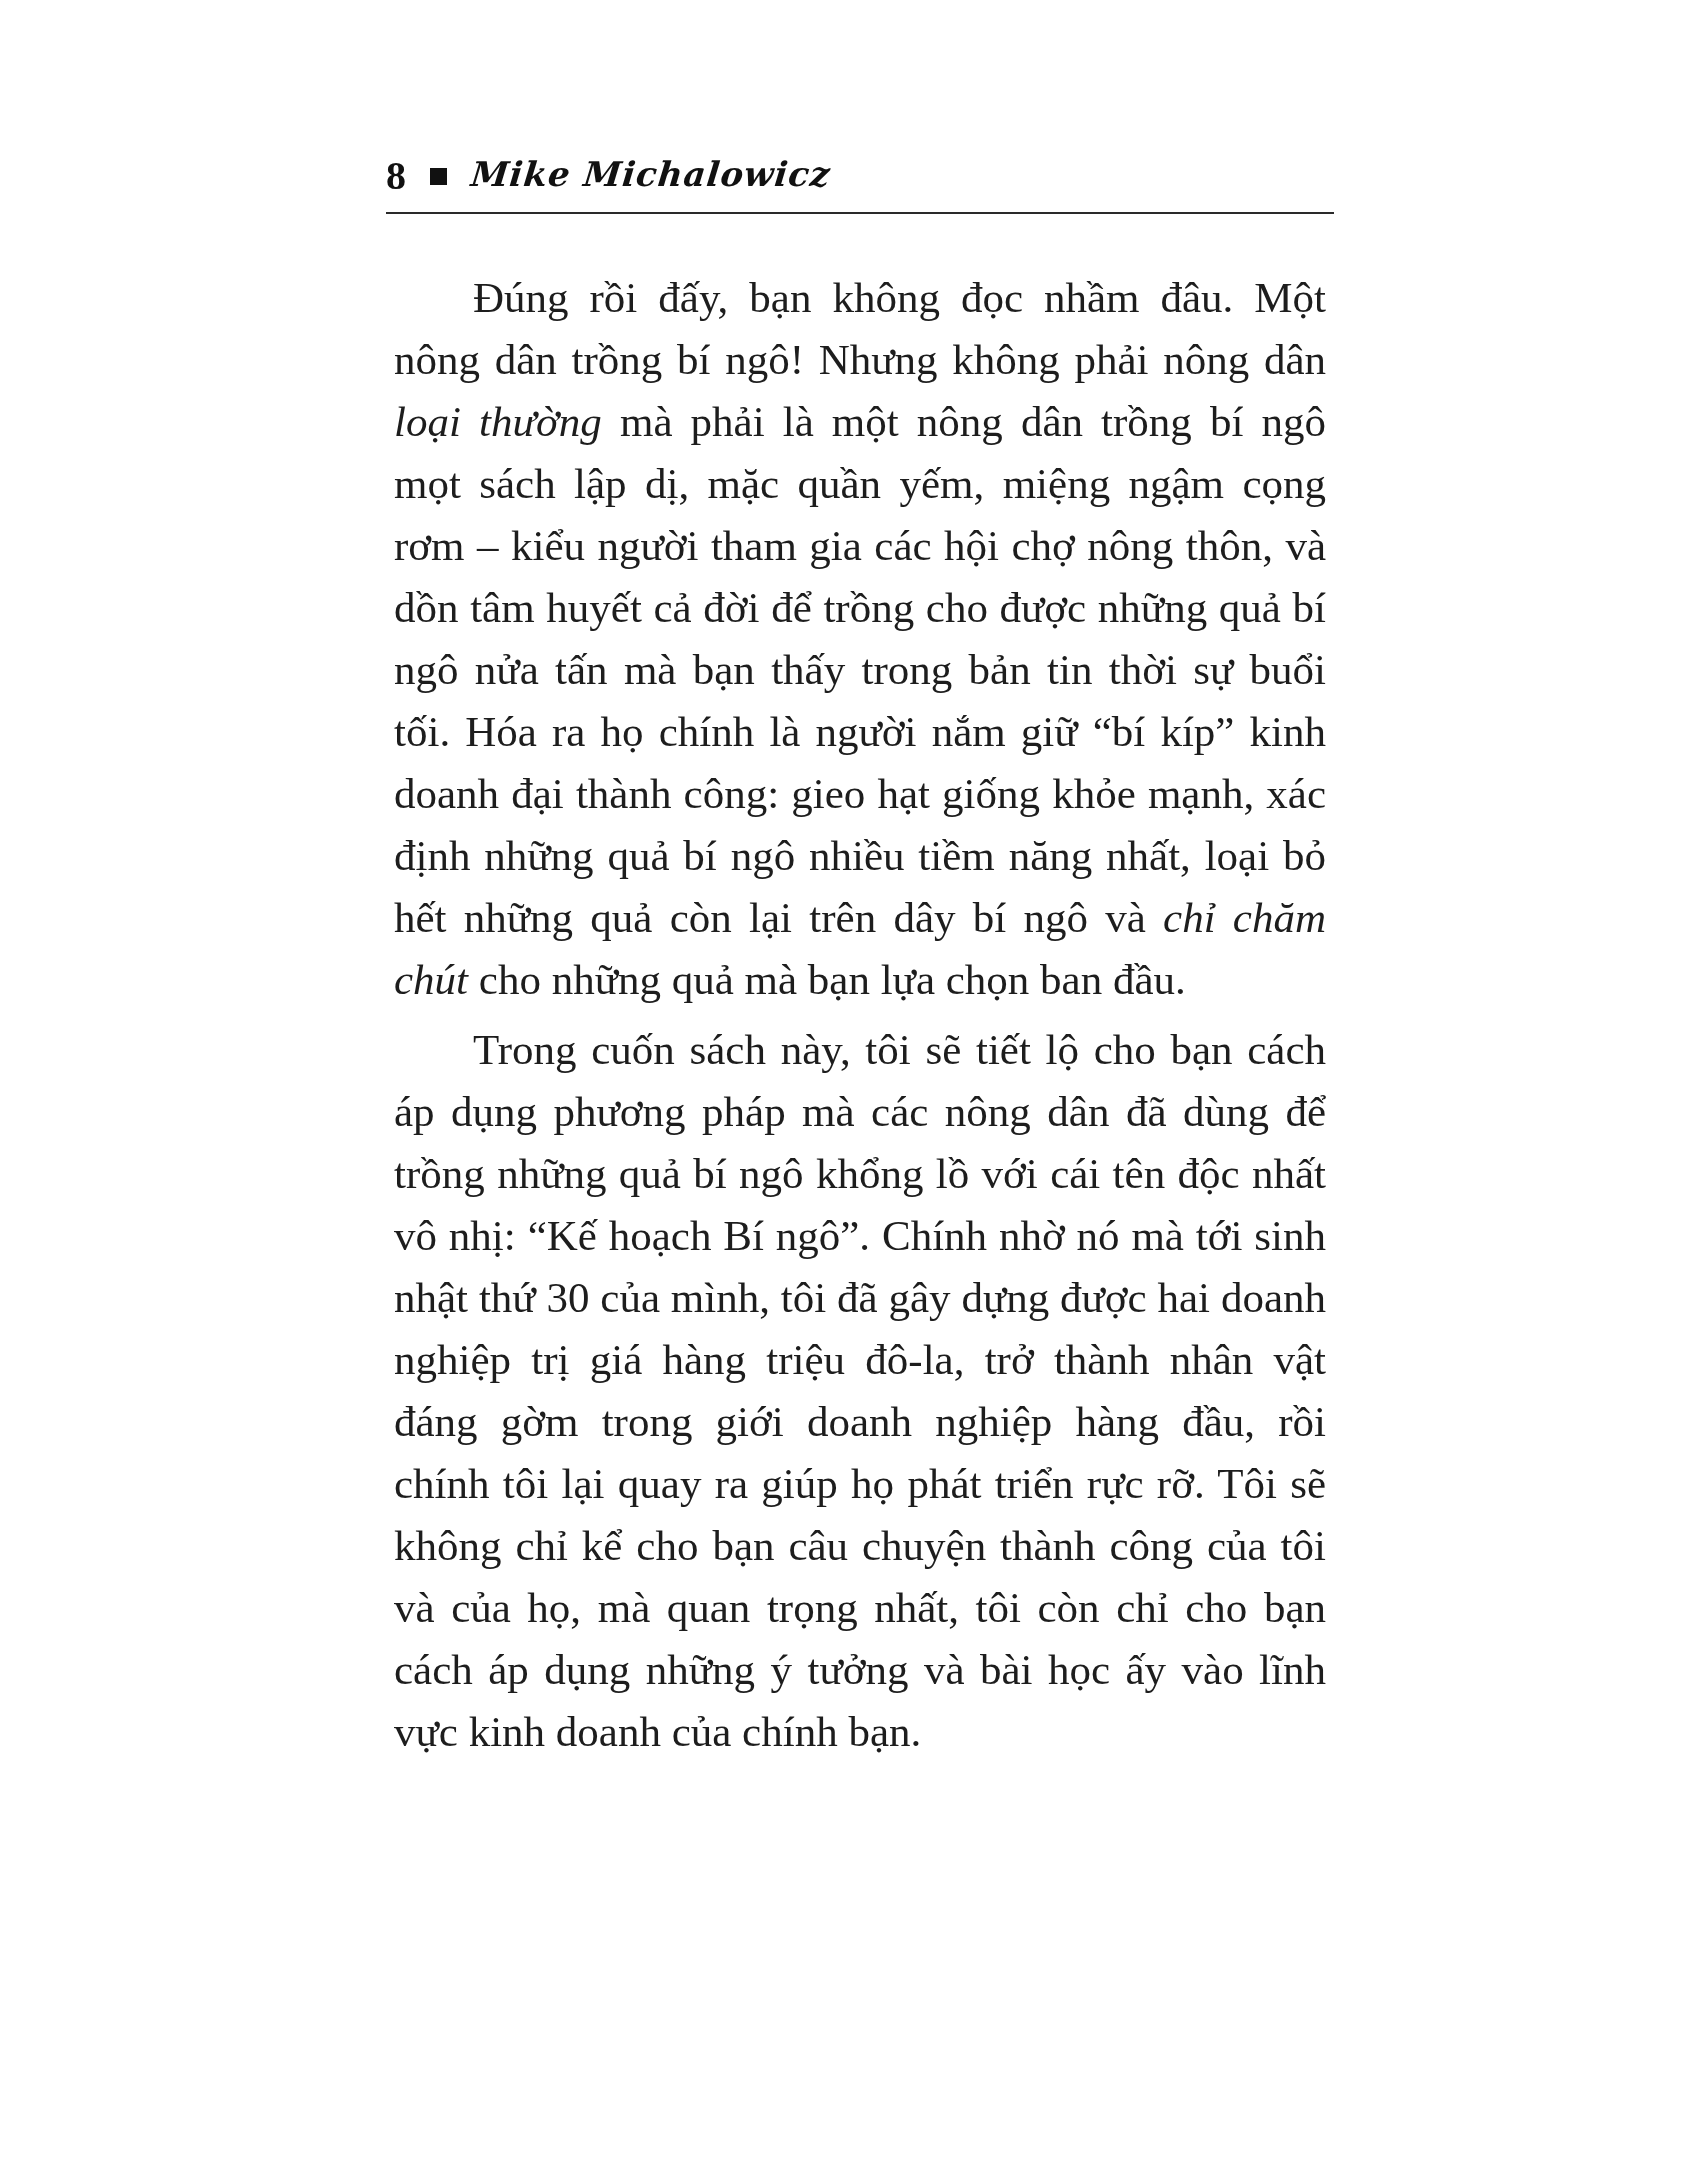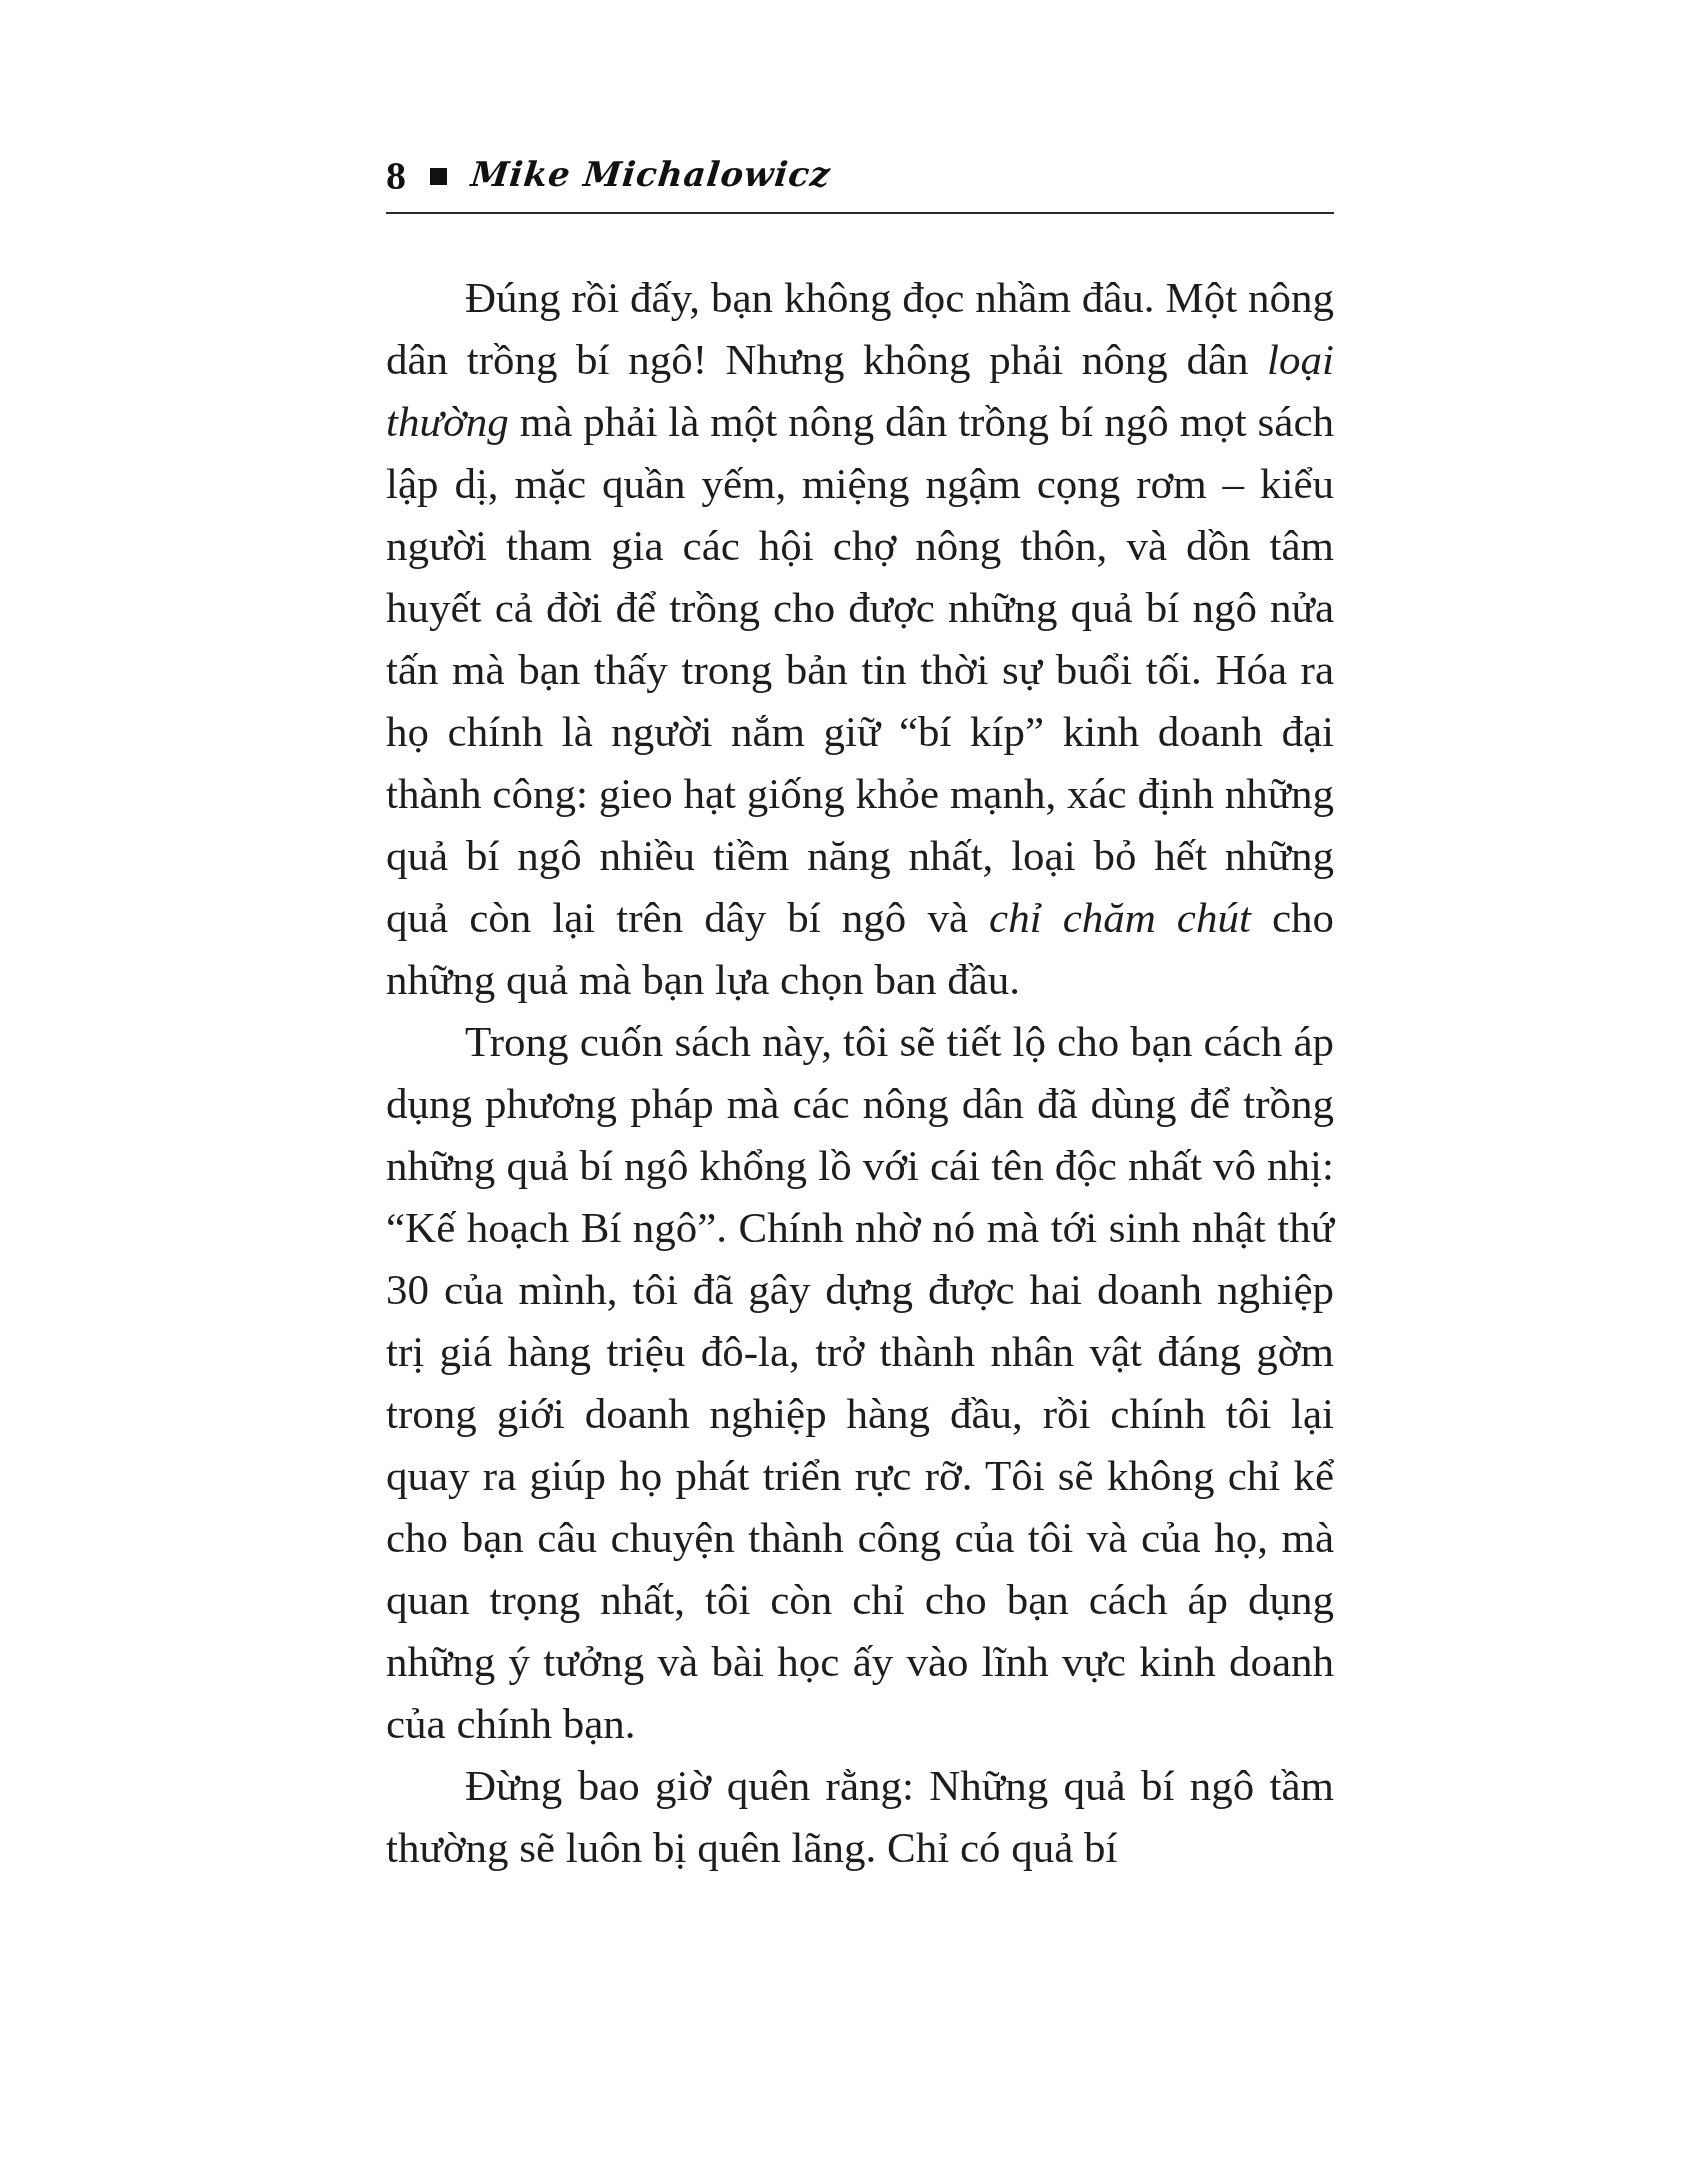--- a/index.html
+++ b/index.html
@@ -54,21 +54,21 @@
     padding-bottom: 4px;
   }
   .body-text {
     margin-top: 53px;
     font-size: 43px;
     line-height: 62px;
     text-align: justify;
     color: #1d1d1d;
   }
   .body-text p {
-    margin: 0;
+    margin: 8px;
     padding: 0;
     text-indent: 79px;
   }
   .italic {
     font-style: italic;
   }
 </style>
 </head>
 <body>
 
@@ -77,18 +77,17 @@
 
     <div class="header">
       <span class="page-num">8</span>
       <span class="sq"></span>
       <span class="author">Mike Michalowicz</span>
     </div>
 
     <div class="body-text">
         <p><span>Đúng rồi đấy, bạn không đọc nhầm đâu. Một nông dân trồng bí ngô! Nhưng không phải nông dân </span><span class="italic">loại thường</span><span> mà phải là một nông dân trồng bí ngô mọt sách lập dị, mặc quần yếm, miệng ngậm cọng rơm – kiểu người tham gia các hội chợ nông thôn, và dồn tâm huyết cả đời để trồng cho được những quả bí ngô nửa tấn mà bạn thấy trong bản tin thời sự buổi tối. Hóa ra họ chính là người nắm giữ “bí kíp” kinh doanh đại thành công: gieo hạt giống khỏe mạnh, xác định những quả bí ngô nhiều tiềm năng nhất, loại bỏ hết những quả còn lại trên dây bí ngô và </span><span class="italic">chỉ chăm chút</span><span> cho những quả mà bạn lựa chọn ban đầu.</span></p>
         <p><span>Trong cuốn sách này, tôi sẽ tiết lộ cho bạn cách áp dụng phương pháp mà các nông dân đã dùng để trồng những quả bí ngô khổng lồ với cái tên độc nhất vô nhị: “Kế hoạch Bí ngô”. Chính nhờ nó mà tới sinh nhật thứ 30 của mình, tôi đã gây dựng được hai doanh nghiệp trị giá hàng triệu đô-la, trở thành nhân vật đáng gờm trong giới doanh nghiệp hàng đầu, rồi chính tôi lại quay ra giúp họ phát triển rực rỡ. Tôi sẽ không chỉ kể cho bạn câu chuyện thành công của tôi và của họ, mà quan trọng nhất, tôi còn chỉ cho bạn cách áp dụng những ý tưởng và bài học ấy vào lĩnh vực kinh doanh của chính bạn.</span></p>
-        <p><span>Đừng bao giờ quên rằng: Những quả bí ngô tầm thường sẽ luôn bị quên lãng. Chỉ có quả bí</span></p>
       </div>
 
   </div>
 </div>
 
 
 </body></html>

